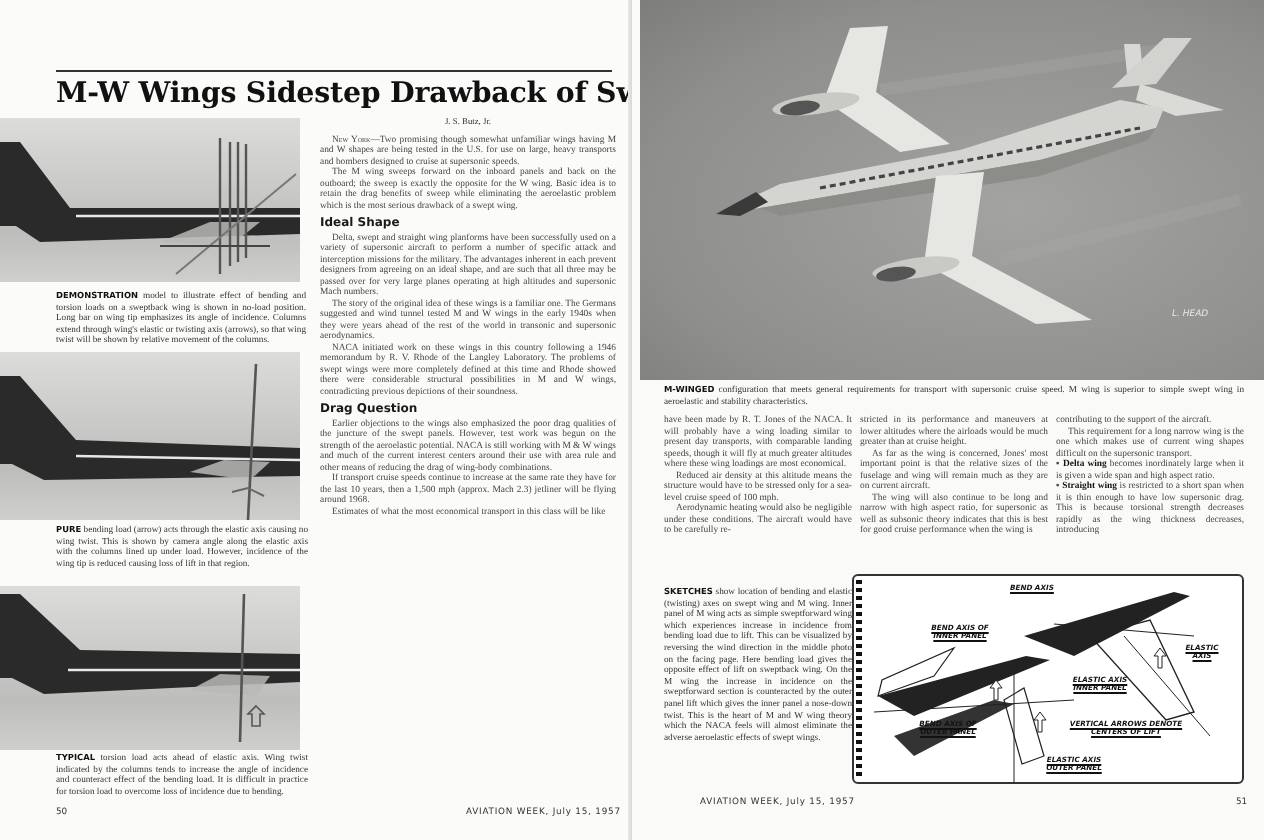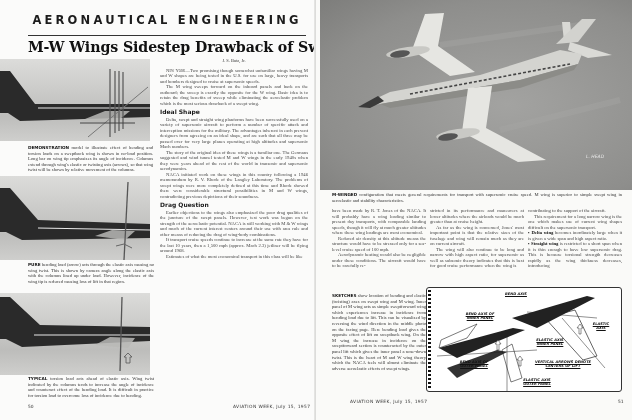--- a/index.html
+++ b/index.html
@@ -48,21 +48,20 @@
   .diagram svg { position: absolute; inset: 0; }
   .dlabel { position: absolute; font-family: "DejaVu Sans", sans-serif; font-size: 3.6px; font-weight: bold;
             font-style: italic; color: #111; text-decoration: underline; line-height: 4.2px; text-align: center; white-space: nowrap; }
   .sprocket { position: absolute; left: 1px; top: 2px; width: 3px; height: 100px;
               background: repeating-linear-gradient(to bottom, #111 0 2px, transparent 2px 4px); }
 </style>
 </head>
 <body>
 
 <div class="page page-left">
-  <div class="section-head">AERONAUTICAL ENGINEERING</div>
   <div class="section-rule"></div>
   <div class="headline">M-W Wings Sidestep Drawback of Sweep</div>
 
   <div class="photo" style="top:59px;width:150px;height:82px;">
     <div class="photo-bg"></div>
     <svg viewBox="0 0 150 82" width="150" height="82">
       <path d="M0 12 L10 12 L35 45 L150 45 L150 58 L20 62 L8 54 L0 54 Z" fill="#2a2a2a"></path>
       <line x1="38" y1="49" x2="150" y2="49" stroke="#e8e8e8" stroke-width="1.2"></line>
       <path d="M80 62 L105 52 L130 52 L115 64 Z" fill="#b8b8b6" opacity=".85"></path>
       <line x1="110" y1="10" x2="110" y2="78" stroke="#555" stroke-width="1.2"></line>

